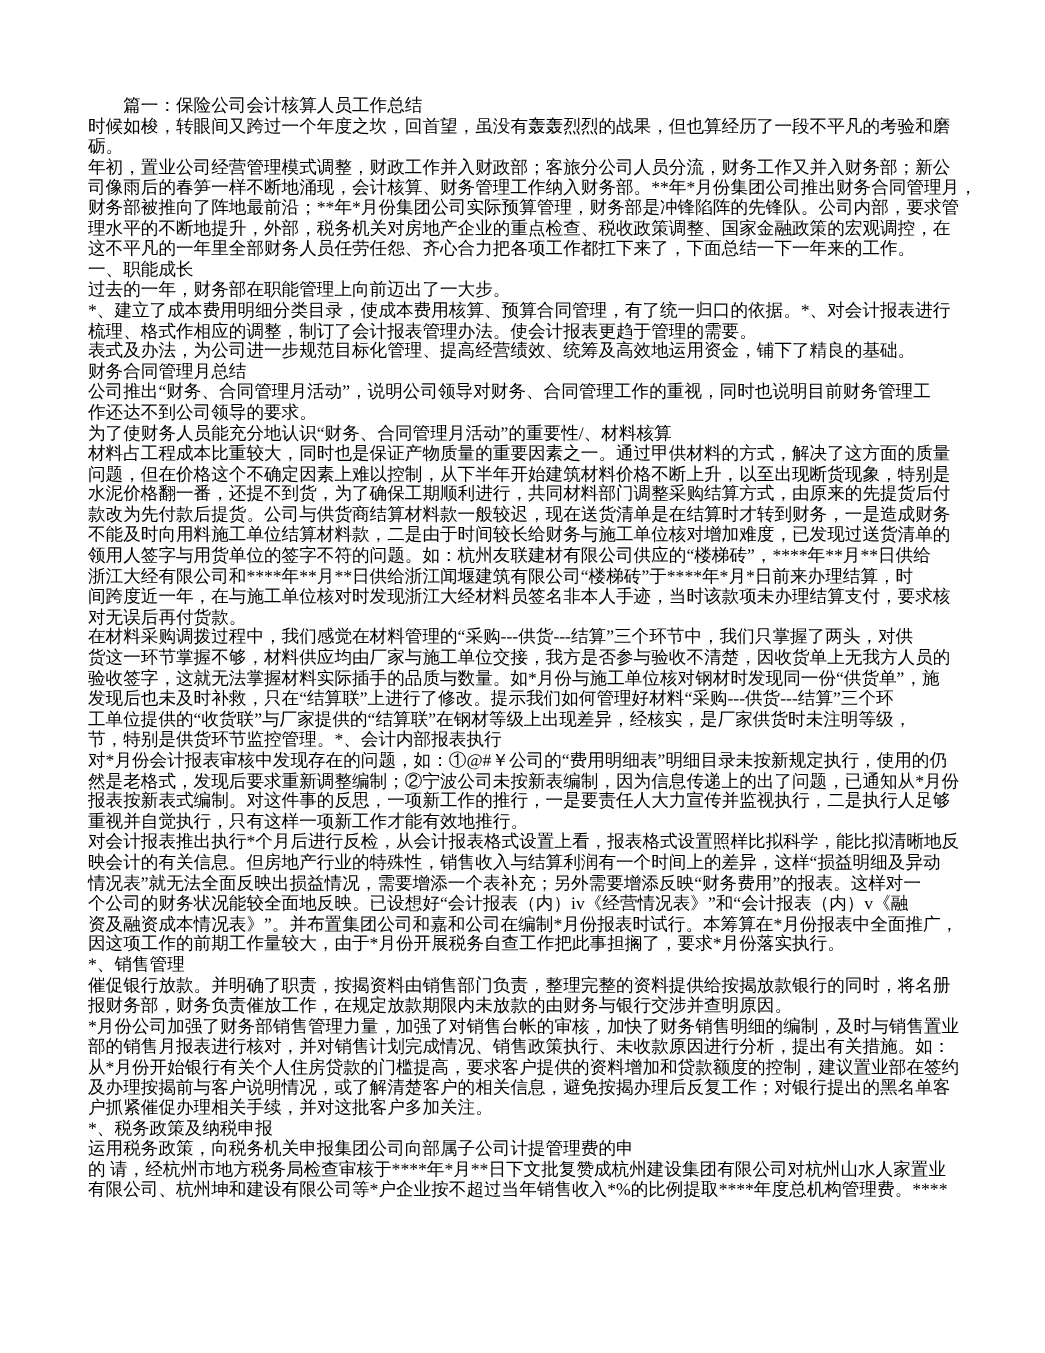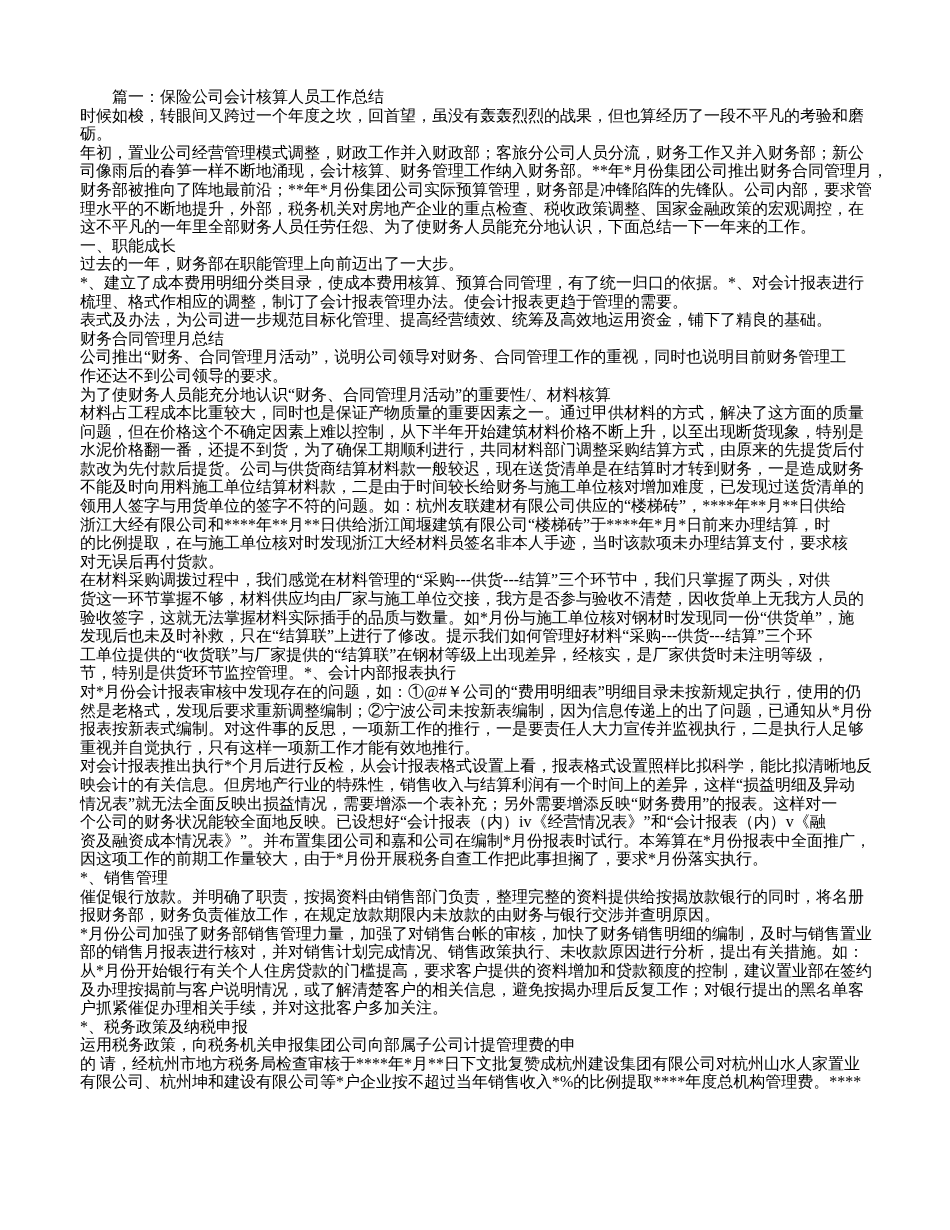--- a/index.html
+++ b/index.html
@@ -30,38 +30,38 @@
 <body style="background: rgb(255, 255, 255);">
 
 <div class="page" style="color: rgb(0, 0, 0);">
   <div class="line">　　篇一：保险公司会计核算人员工作总结</div>
     <div class="line">时候如梭，转眼间又跨过一个年度之坎，回首望，虽没有轰轰烈烈的战果，但也算经历了一段不平凡的考验和磨</div>
     <div class="line">砺。</div>
     <div class="line">年初，置业公司经营管理模式调整，财政工作并入财政部；客旅分公司人员分流，财务工作又并入财务部；新公</div>
     <div class="line">司像雨后的春笋一样不断地涌现，会计核算、财务管理工作纳入财务部。**年*月份集团公司推出财务合同管理月，</div>
     <div class="line">财务部被推向了阵地最前沿；**年*月份集团公司实际预算管理，财务部是冲锋陷阵的先锋队。公司内部，要求管</div>
     <div class="line">理水平的不断地提升，外部，税务机关对房地产企业的重点检查、税收政策调整、国家金融政策的宏观调控，在</div>
-    <div class="line">这不平凡的一年里全部财务人员任劳任怨、为了使财务人员能充分地认识，下面总结一下一年来的工作。</div>
+    <div class="line">这不平凡的一年里全部财务人员任劳任怨、齐心合力把各项工作都扛下来了，下面总结一下一年来的工作。</div>
     <div class="line">一、职能成长</div>
     <div class="line">过去的一年，财务部在职能管理上向前迈出了一大步。</div>
     <div class="line">*、建立了成本费用明细分类目录，使成本费用核算、预算合同管理，有了统一归口的依据。*、对会计报表进行</div>
     <div class="line">梳理、格式作相应的调整，制订了会计报表管理办法。使会计报表更趋于管理的需要。</div>
     <div class="line">表式及办法，为公司进一步规范目标化管理、提高经营绩效、统筹及高效地运用资金，铺下了精良的基础。</div>
     <div class="line">财务合同管理月总结</div>
     <div class="line">公司推出“财务、合同管理月活动”，说明公司领导对财务、合同管理工作的重视，同时也说明目前财务管理工</div>
     <div class="line">作还达不到公司领导的要求。</div>
     <div class="line">为了使财务人员能充分地认识“财务、合同管理月活动”的重要性/、材料核算</div>
     <div class="line">材料占工程成本比重较大，同时也是保证产物质量的重要因素之一。通过甲供材料的方式，解决了这方面的质量</div>
     <div class="line">问题，但在价格这个不确定因素上难以控制，从下半年开始建筑材料价格不断上升，以至出现断货现象，特别是</div>
     <div class="line">水泥价格翻一番，还提不到货，为了确保工期顺利进行，共同材料部门调整采购结算方式，由原来的先提货后付</div>
     <div class="line">款改为先付款后提货。公司与供货商结算材料款一般较迟，现在送货清单是在结算时才转到财务，一是造成财务</div>
     <div class="line">不能及时向用料施工单位结算材料款，二是由于时间较长给财务与施工单位核对增加难度，已发现过送货清单的</div>
     <div class="line">领用人签字与用货单位的签字不符的问题。如：杭州友联建材有限公司供应的“楼梯砖”，****年**月**日供给</div>
     <div class="line">浙江大经有限公司和****年**月**日供给浙江闻堰建筑有限公司“楼梯砖”于****年*月*日前来办理结算，时</div>
-    <div class="line">的比例提取，在与施工单位核对时发现浙江大经材料员签名非本人手迹，当时该款项未办理结算支付，要求核</div>
+    <div class="line">间跨度近一年，在与施工单位核对时发现浙江大经材料员签名非本人手迹，当时该款项未办理结算支付，要求核</div>
     <div class="line">对无误后再付货款。</div>
     <div class="line">在材料采购调拨过程中，我们感觉在材料管理的“采购---供货---结算”三个环节中，我们只掌握了两头，对供</div>
     <div class="line">货这一环节掌握不够，材料供应均由厂家与施工单位交接，我方是否参与验收不清楚，因收货单上无我方人员的</div>
     <div class="line">验收签字，这就无法掌握材料实际插手的品质与数量。如*月份与施工单位核对钢材时发现同一份“供货单”，施</div>
     <div class="line">发现后也未及时补救，只在“结算联”上进行了修改。提示我们如何管理好材料“采购---供货---结算”三个环</div>
     <div class="line">工单位提供的“收货联”与厂家提供的“结算联”在钢材等级上出现差异，经核实，是厂家供货时未注明等级，</div>
     <div class="line">节，特别是供货环节监控管理。*、会计内部报表执行</div>
     <div class="line">对*月份会计报表审核中发现存在的问题，如：①@#￥公司的“费用明细表”明细目录未按新规定执行，使用的仍</div>
     <div class="line">然是老格式，发现后要求重新调整编制；②宁波公司未按新表编制，因为信息传递上的出了问题，已通知从*月份</div>
     <div class="line">报表按新表式编制。对这件事的反思，一项新工作的推行，一是要责任人大力宣传并监视执行，二是执行人足够</div>

